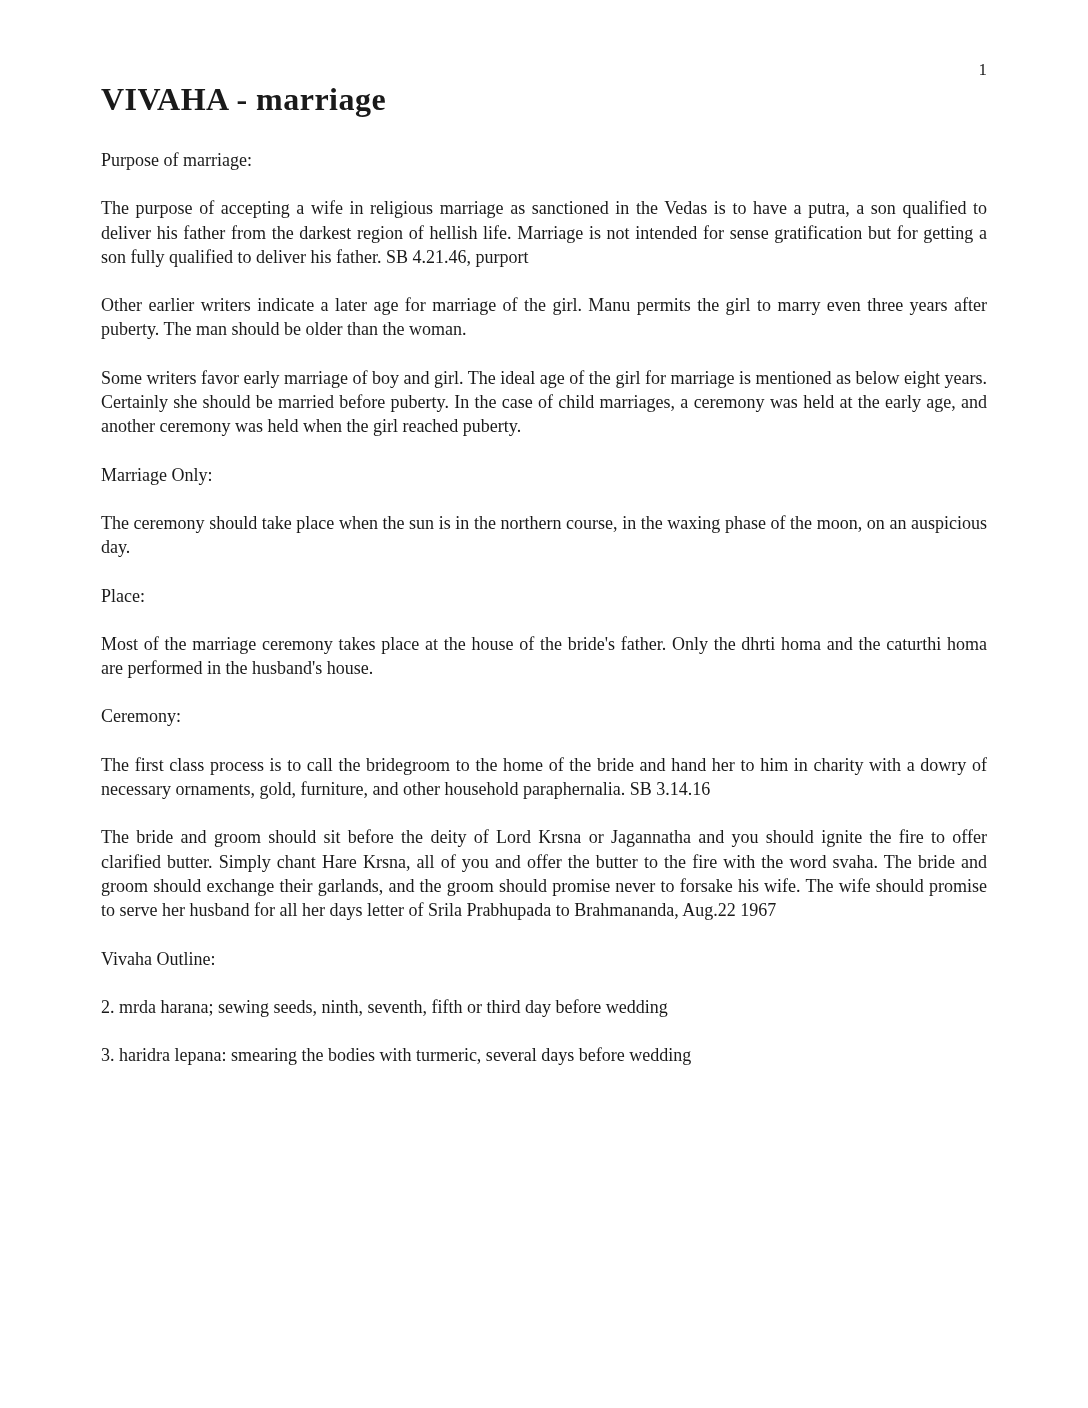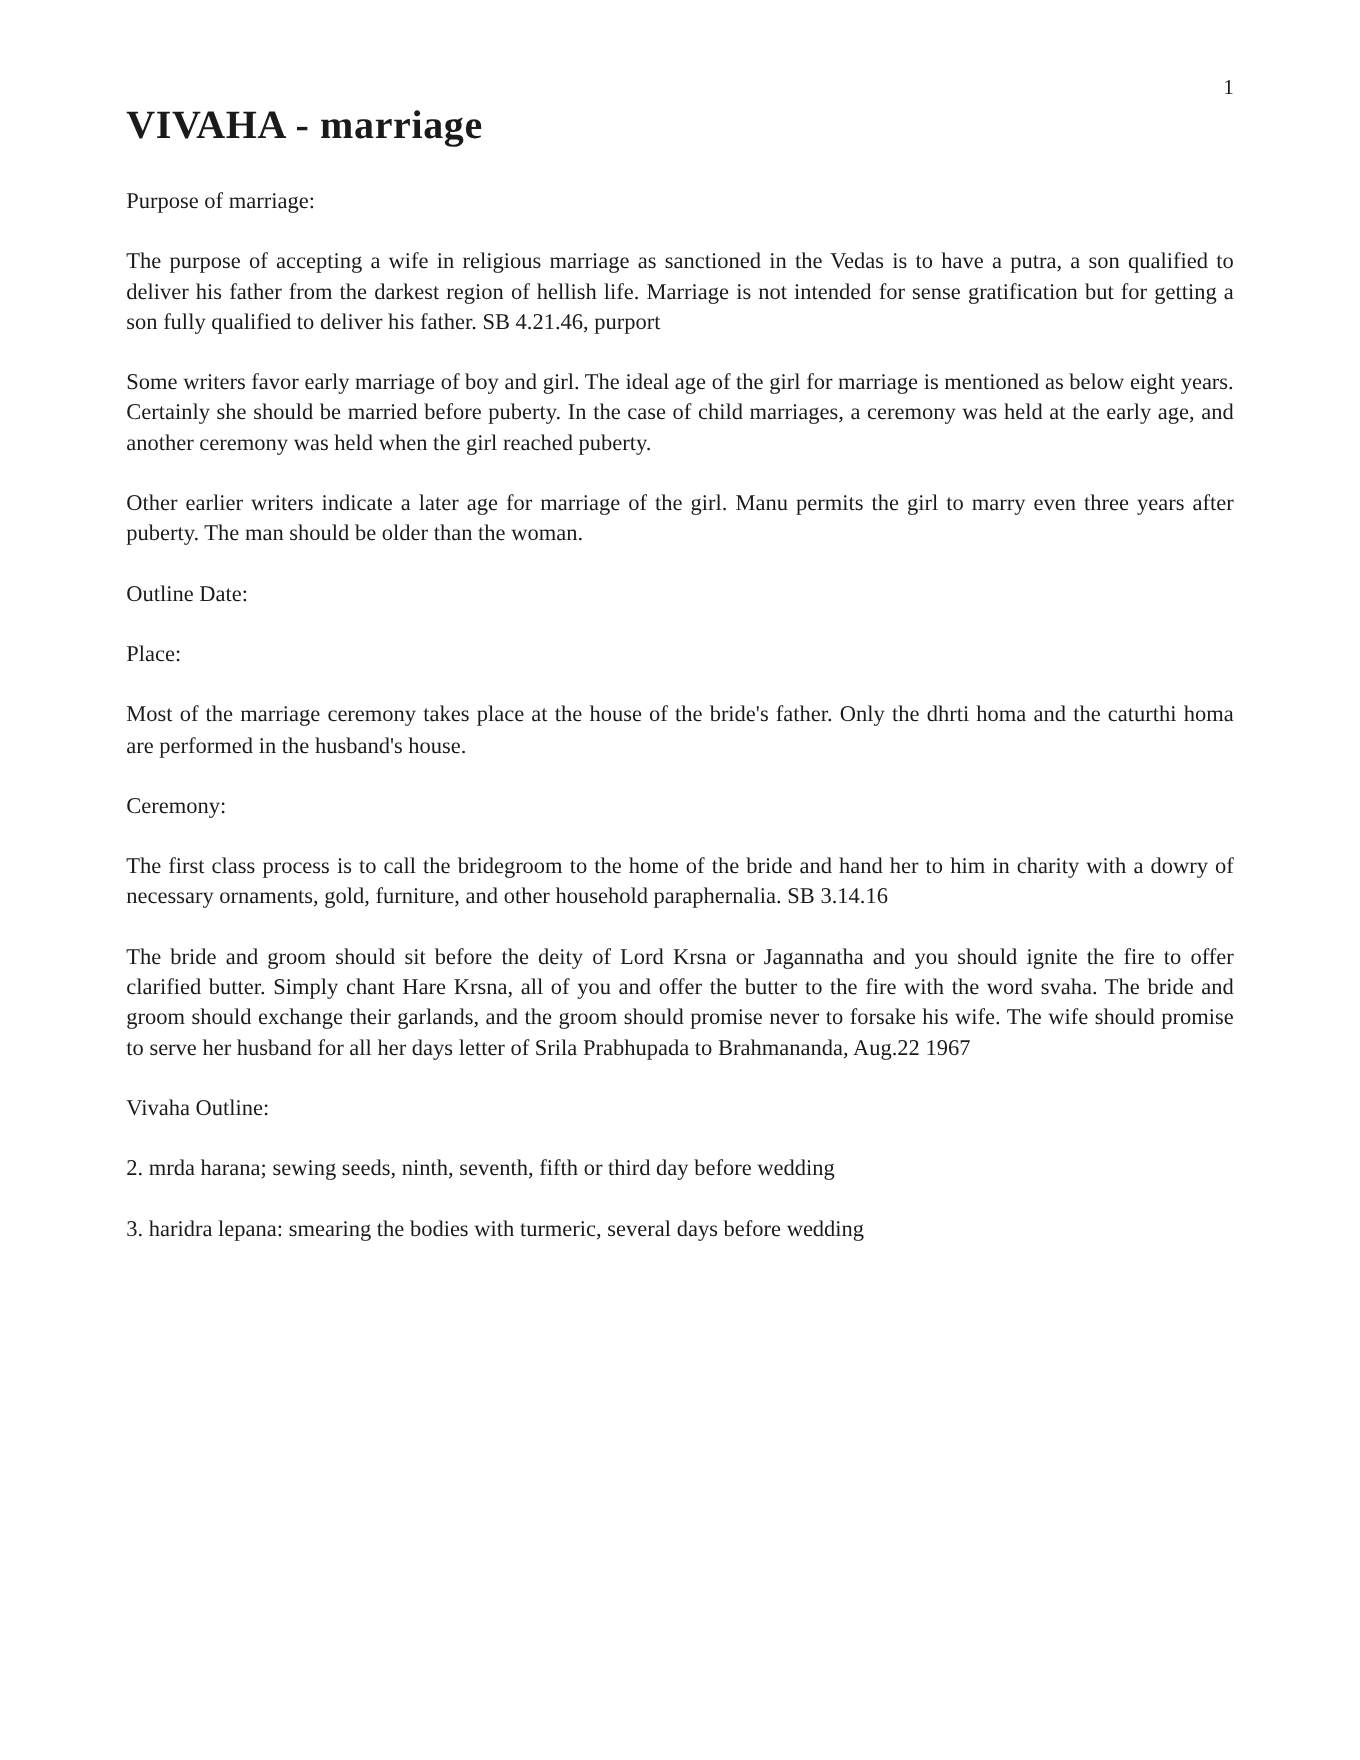--- a/index.html
+++ b/index.html
@@ -54,24 +54,25 @@
 </head>
 <body>
 
 <div class="page">
   <div class="page-number">1</div>
   <h1 class="doc-title">VIVAHA - marriage</h1>
 
   <div class="heading">Purpose of marriage:</div>
   <p class="para">The purpose of accepting a wife in religious marriage as sanctioned in the Vedas is to have a putra, a son qualified to deliver his father from the darkest region of hellish life. Marriage is not intended for sense gratification but for getting a son fully qualified to deliver his father. SB 4.21.46, purport</p>
 
+  <p class="para">Other earlier writers indicate a later age for marriage of the girl. Manu permits the girl to marry even three years after puberty. The man should be older than the woman.</p>
   <p class="para">Some writers favor early marriage of boy and girl. The ideal age of the girl for marriage is mentioned as below eight years. Certainly she should be married before puberty. In the case of child marriages, a ceremony was held at the early age, and another ceremony was held when the girl reached puberty.</p>
-  <p class="para">Other earlier writers indicate a later age for marriage of the girl. Manu permits the girl to marry even three years after puberty. The man should be older than the woman.</p>
 
-  <div class="heading">Outline Date:</div>
+  <div class="heading">Marriage Only:</div>
+  <p class="para">The ceremony should take place when the sun is in the northern course, in the waxing phase of the moon, on an auspicious day.</p>
 
   <div class="heading">Place:</div>
   <p class="para">Most of the marriage ceremony takes place at the house of the bride's father. Only the dhrti homa and the caturthi homa are performed in the husband's house.</p>
 
   <div class="heading">Ceremony:</div>
   <p class="para">The first class process is to call the bridegroom to the home of the bride and hand her to him in charity with a dowry of necessary ornaments, gold, furniture, and other household paraphernalia. SB 3.14.16</p>
   <p class="para">The bride and groom should sit before the deity of Lord Krsna or Jagannatha and you should ignite the fire to offer clarified butter. Simply chant Hare Krsna, all of you and offer the butter to the fire with the word svaha. The bride and groom should exchange their garlands, and the groom should promise never to forsake his wife. The wife should promise to serve her husband for all her days letter of Srila Prabhupada to Brahmananda, Aug.22 1967</p>
 
   <div class="heading">Vivaha Outline:</div>
   <div class="list-item">2. mrda harana; sewing seeds, ninth, seventh, fifth or third day before wedding</div>

